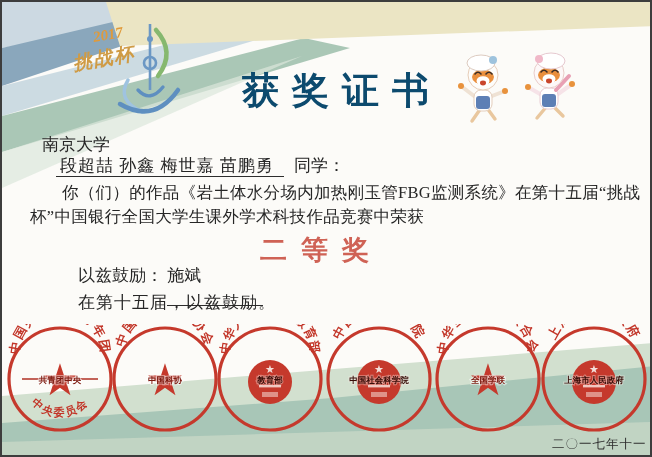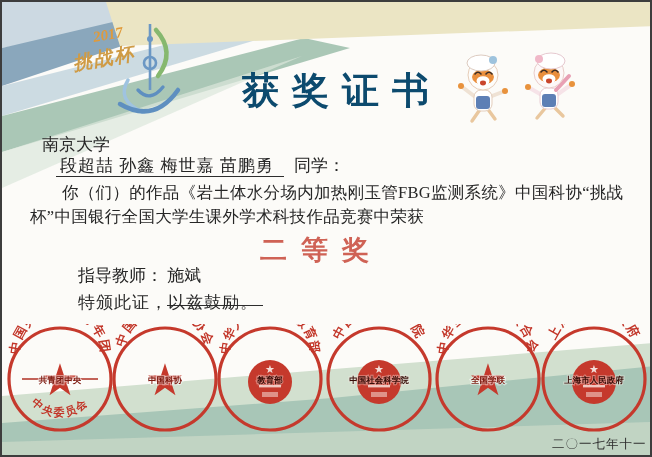--- a/index.html
+++ b/index.html
@@ -119,31 +119,31 @@
     </g>
   </svg>
 
   <div class="uni">南京大学</div>
 
   <div class="names-line">
     <span class="u-names">段超喆 孙鑫 梅世嘉 苗鹏勇</span>
     <span class="suffix">同学：</span>
   </div>
 
-  <div class="body1">你（们）的作品《岩土体水分场内加热刚玉管FBG监测系统》中国科协“挑战</div>
+  <div class="body1">你（们）的作品《岩土体水分场内加热刚玉管FBG监测系统》在第十五届“挑战</div>
   <div class="body2">杯”中国银行全国大学生课外学术科技作品竞赛中荣获</div>
 
   <div class="award">二等奖</div>
 
   <div class="advisor">
-    <span>指导教师：</span>
+    <span>以兹鼓励：</span>
     <span class="advisor-name">施斌</span>
   </div>
 
-  <div class="closing">特颁此证，以兹鼓励。</div>
+  <div class="closing">在第十五届，以兹鼓励。</div>
 
   <div class="seal" style="left:3px">
     <svg viewBox="0 0 110 110" width="110" height="110">
       <defs>
         <path id="arc0" d="M 16 42.3 A 41 41 0 1 1 94 42.3"></path>
         <path id="barc0" d="M 21 70 A 37 37 0 0 0 89 70"></path>
       </defs>
       <circle cx="55" cy="55" r="51" fill="none" stroke="#c5392c" stroke-width="3.2"></circle>
       <text class="ring-text"><textPath href="#arc0" startOffset="50%" text-anchor="middle">中国共产主义青年团</textPath></text>
       <text class="star-glyph" x="55" y="71" text-anchor="middle">★</text>

